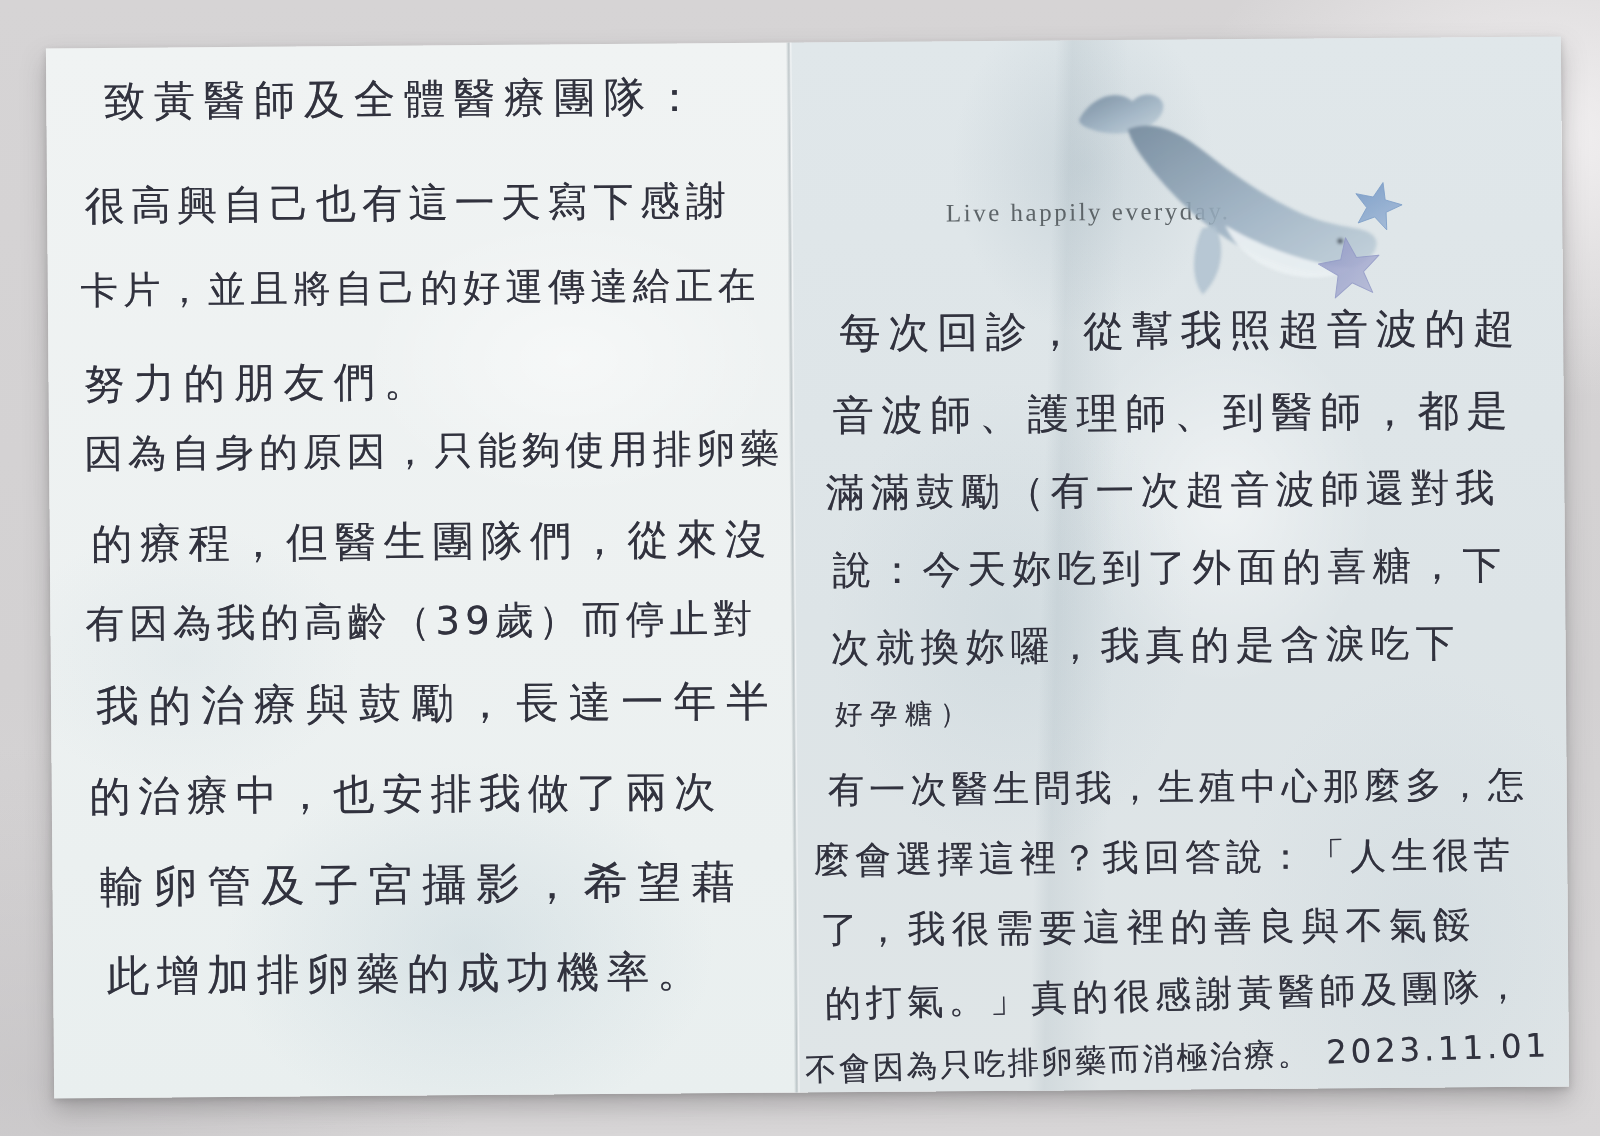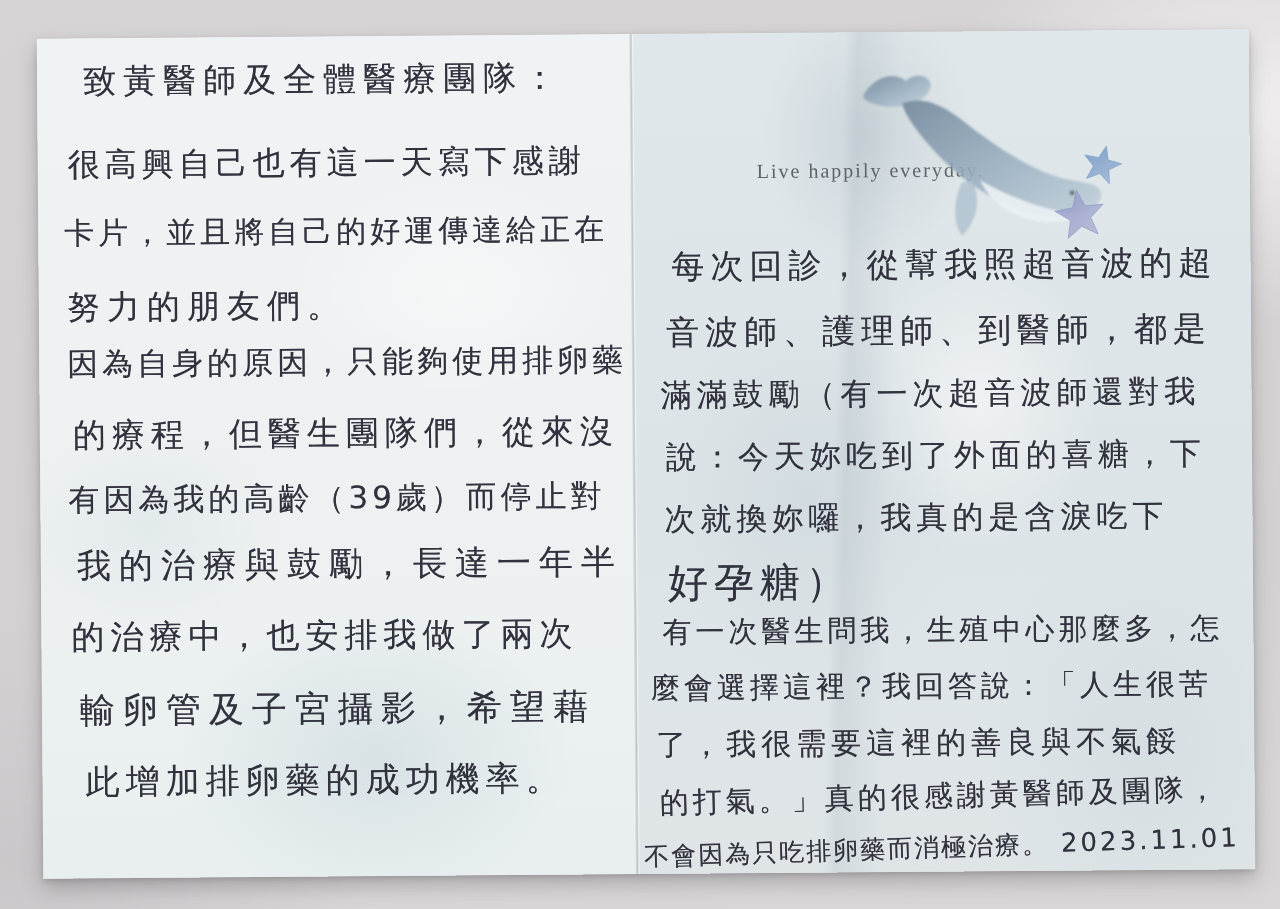--- a/index.html
+++ b/index.html
@@ -58,21 +58,21 @@
   .ll8{left:36px;top:508px;font-size:34px;letter-spacing:8px;}
   .ll9{left:30px;top:580px;font-size:33px;letter-spacing:6px;}
   .ll10{left:38px;top:652px;font-size:35px;letter-spacing:8px;}
   .ll11{left:43px;top:724px;font-size:34px;letter-spacing:6px;}
   
   .rl1{left:38px;top:214px;font-size:33px;letter-spacing:6px;}
   .rl2{left:32px;top:280px;font-size:33px;letter-spacing:6px;}
   .rl3{left:26px;top:344px;font-size:31px;letter-spacing:5px;}
   .rl4{left:31px;top:406px;font-size:31px;letter-spacing:5px;}
   .rl5{left:29px;top:468px;font-size:31px;letter-spacing:5px;}
-  .rl6{left:32px;top:526px;font-size:40px;letter-spacing:6px;}
+  .rl6{left:32px;top:526px;font-size:22px;letter-spacing:6px;}
   .rl7{left:26px;top:582px;font-size:29px;letter-spacing:4px;}
   .rl8{left:14px;top:638px;font-size:29px;letter-spacing:4px;}
   .rl9{left:19px;top:694px;font-size:30px;letter-spacing:5px;}
   .rl10{left:22px;top:748px;font-size:29px;letter-spacing:4px;transform:rotate(-1deg);}
   .rl11{left:6px;top:801px;font-size:25px;letter-spacing:2px;transform:rotate(-1.4deg);}
   .date{margin-left:12px;font-size:26px;letter-spacing:3px;}
   .caption{
     position:absolute;left:124px;top:127px;
     font-family:"Liberation Serif",serif;
     font-size:20px;letter-spacing:2px;color:#5d6468;

